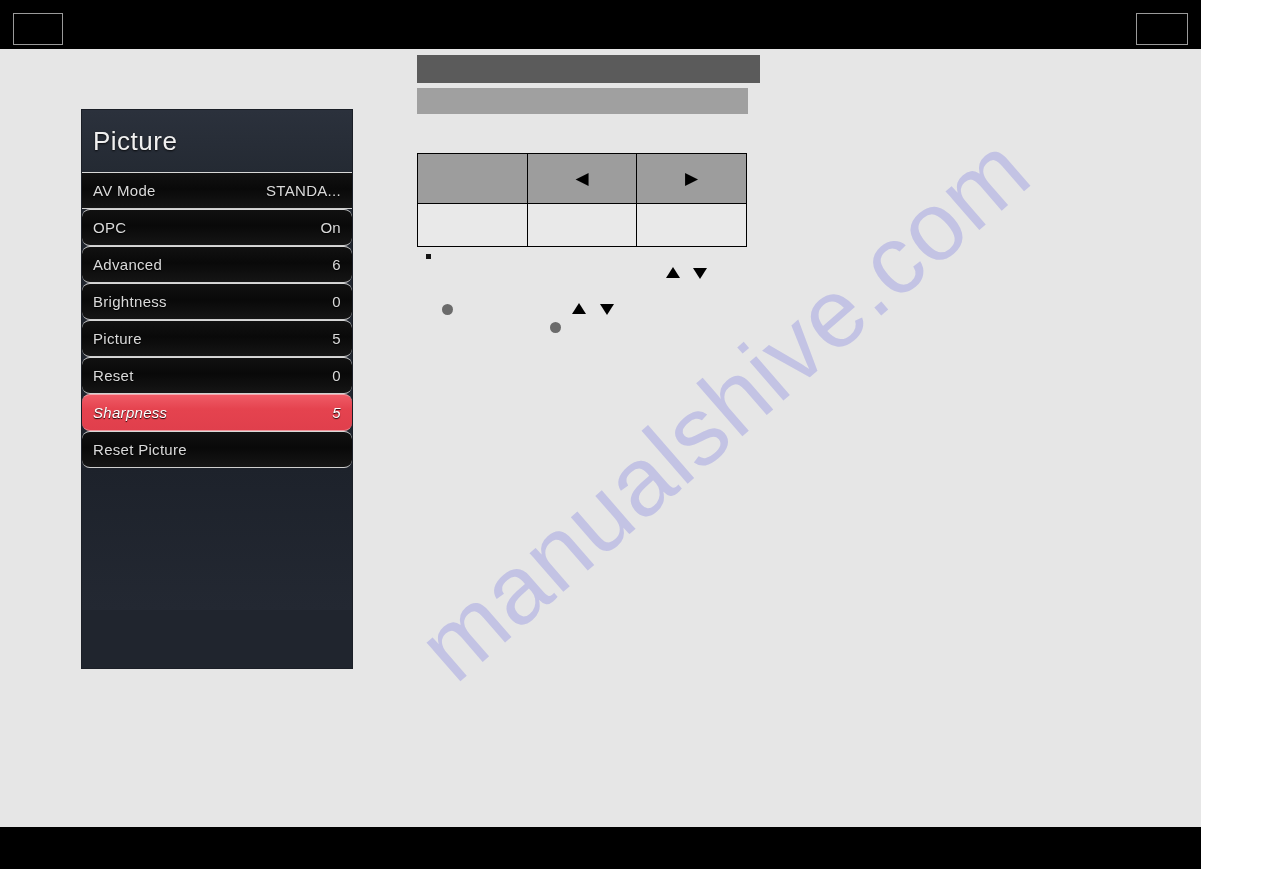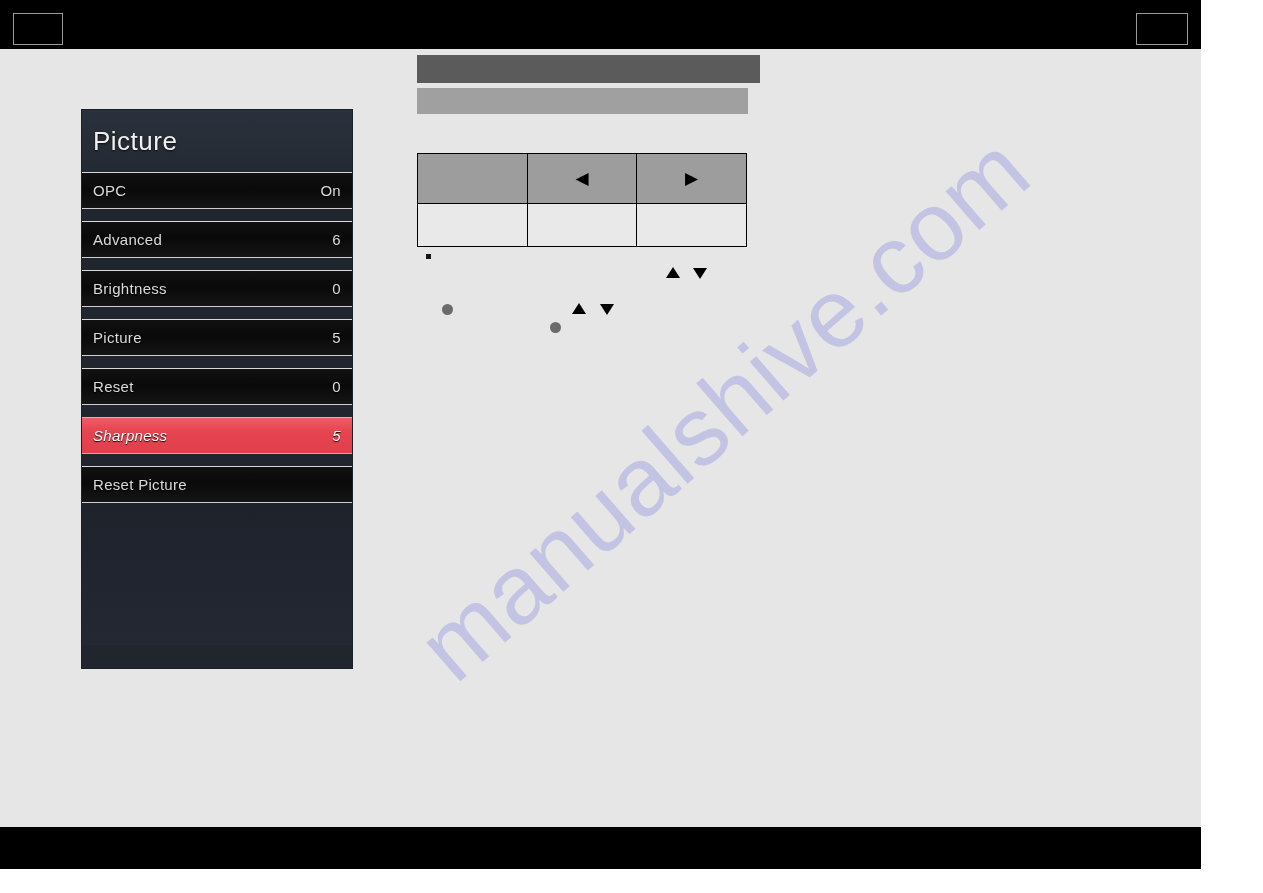--- a/index.html
+++ b/index.html
@@ -108,21 +108,21 @@
     display: flex;
     align-items: center;
     justify-content: space-between;
     padding: 0 11px;
     box-sizing: border-box;
     background: linear-gradient(180deg, #111111 0%, #090909 45%, #151515 100%);
     border-top: 1px solid #d8d8d8;
     border-bottom: 1px solid #cfcfcf;
     margin-bottom: 0;
   }
-  .osd-row + .osd-row { margin-top: 12px; }
+  .osd-row + .osd-row { margin-top: 0px; border-radius: 8px; }
   .osd-row .label {
     color: #dadada;
     font-size: 15px;
     letter-spacing: 0.3px;
     text-shadow: 0 1px 1px rgba(0,0,0,.9);
   }
   .osd-row .value {
     color: #dadada;
     font-size: 15px;
     letter-spacing: 0.3px;
@@ -238,20 +238,24 @@
   <div class="marker tri down" style="left:693px; top:268px;"></div>
   <div class="marker tri up" style="left:572px; top:303px;"></div>
   <div class="marker tri down" style="left:600px; top:304px;"></div>
 
   <div class="osd">
     <div class="osd-header">
       <span class="osd-title">Picture</span>
     </div>
     <div class="osd-list">
 
+      <div class="osd-row">
+        <span class="label">AV Mode</span>
+        <span class="value">STANDA...</span>
+      </div>
 
       <div class="osd-row">
         <span class="label">OPC</span>
         <span class="value">On</span>
       </div>
 
       <div class="osd-row">
         <span class="label">Advanced</span>
         <span class="value">6</span>
       </div>

